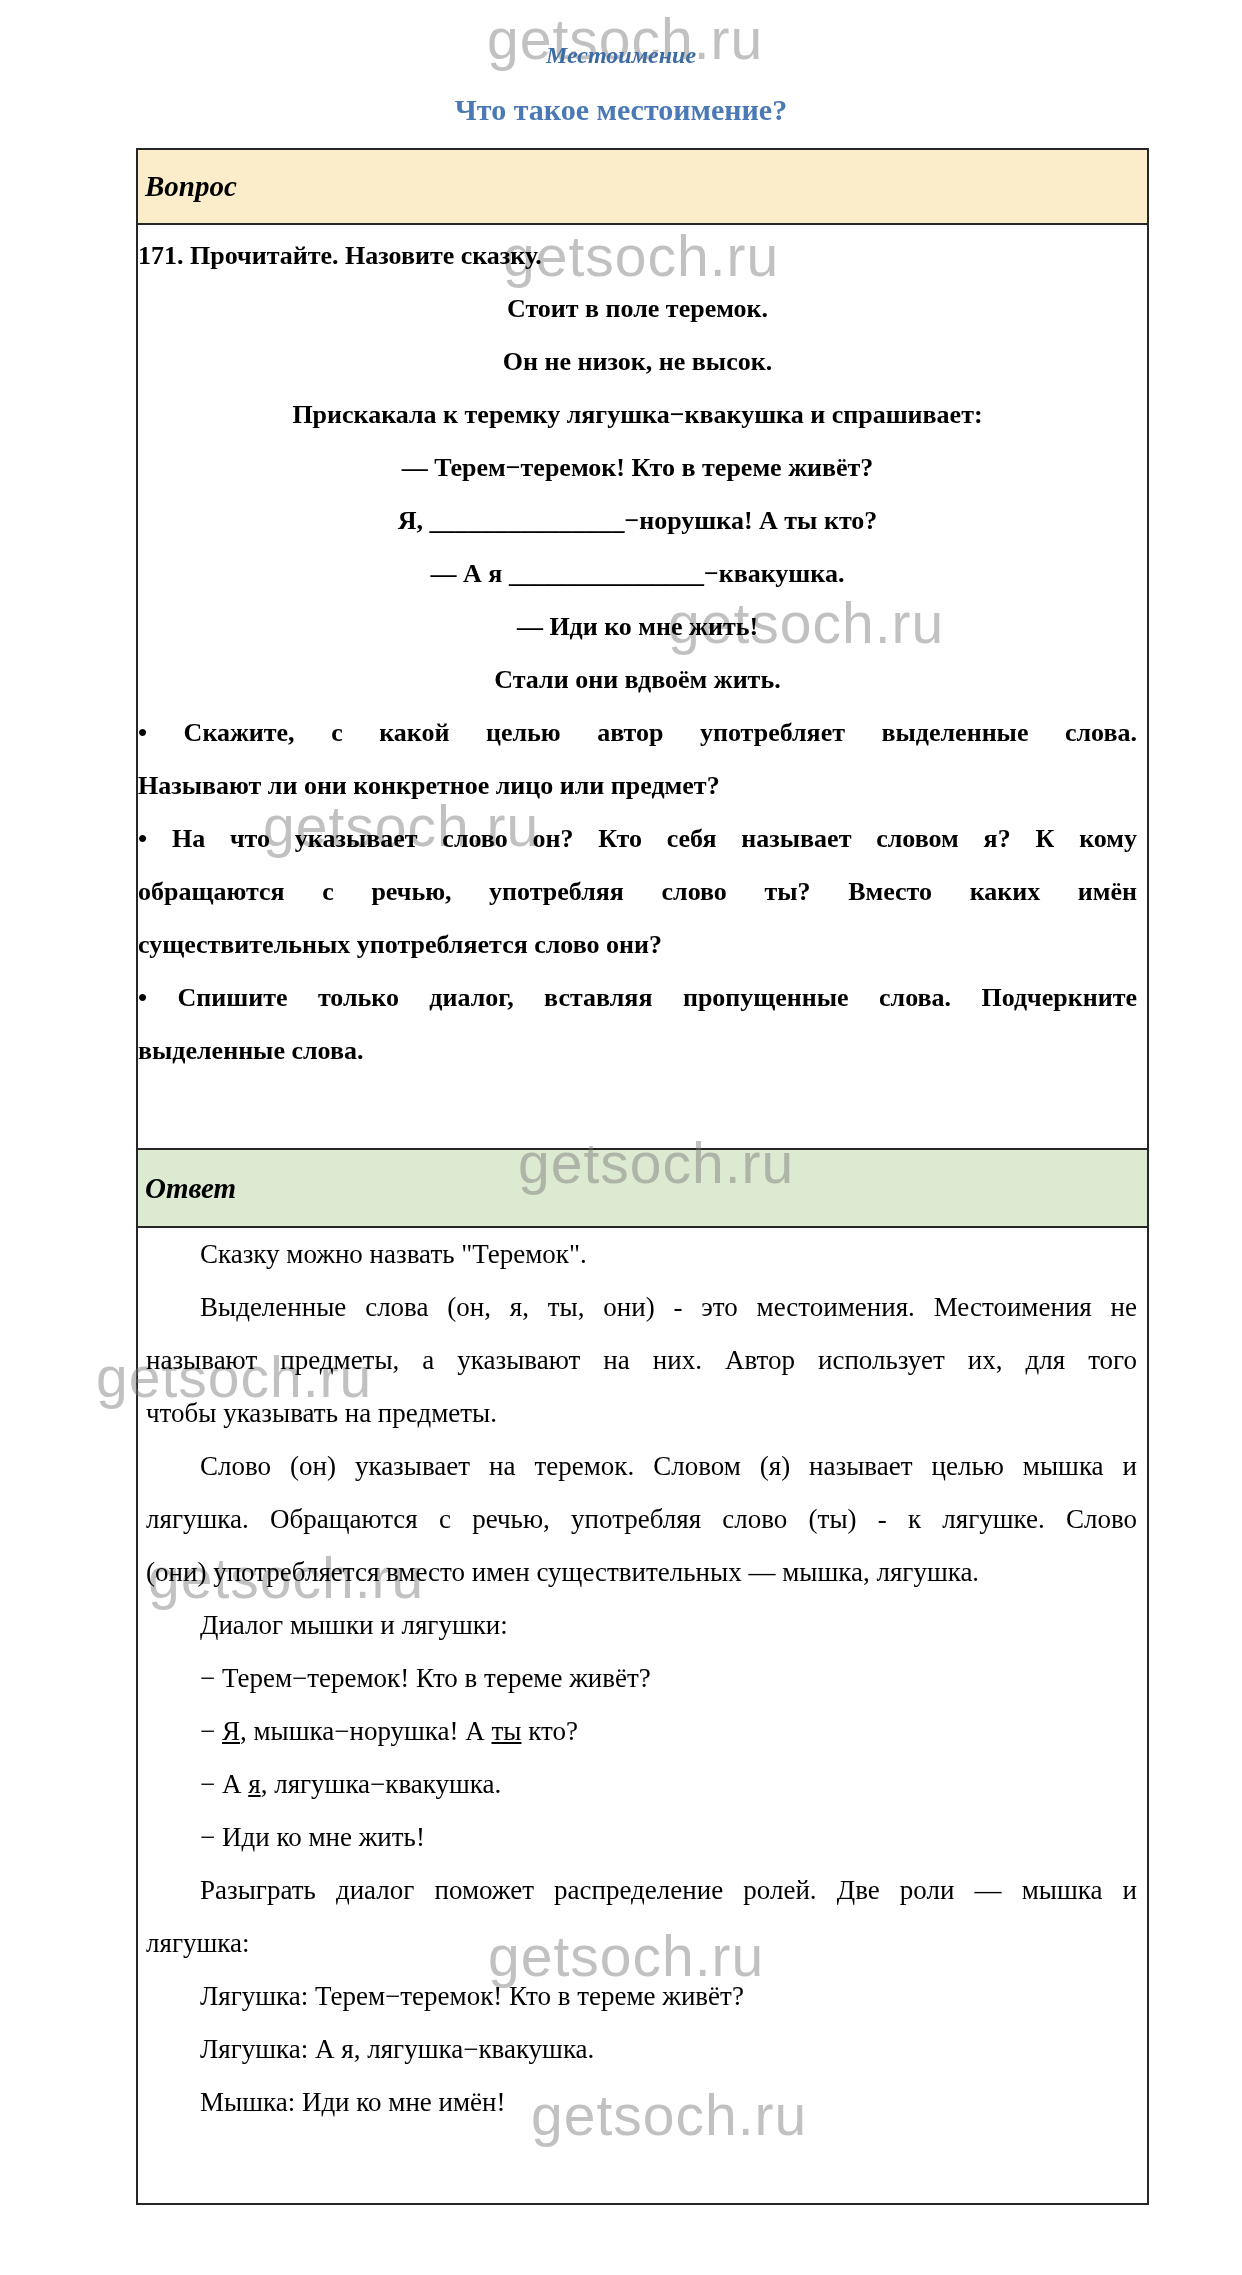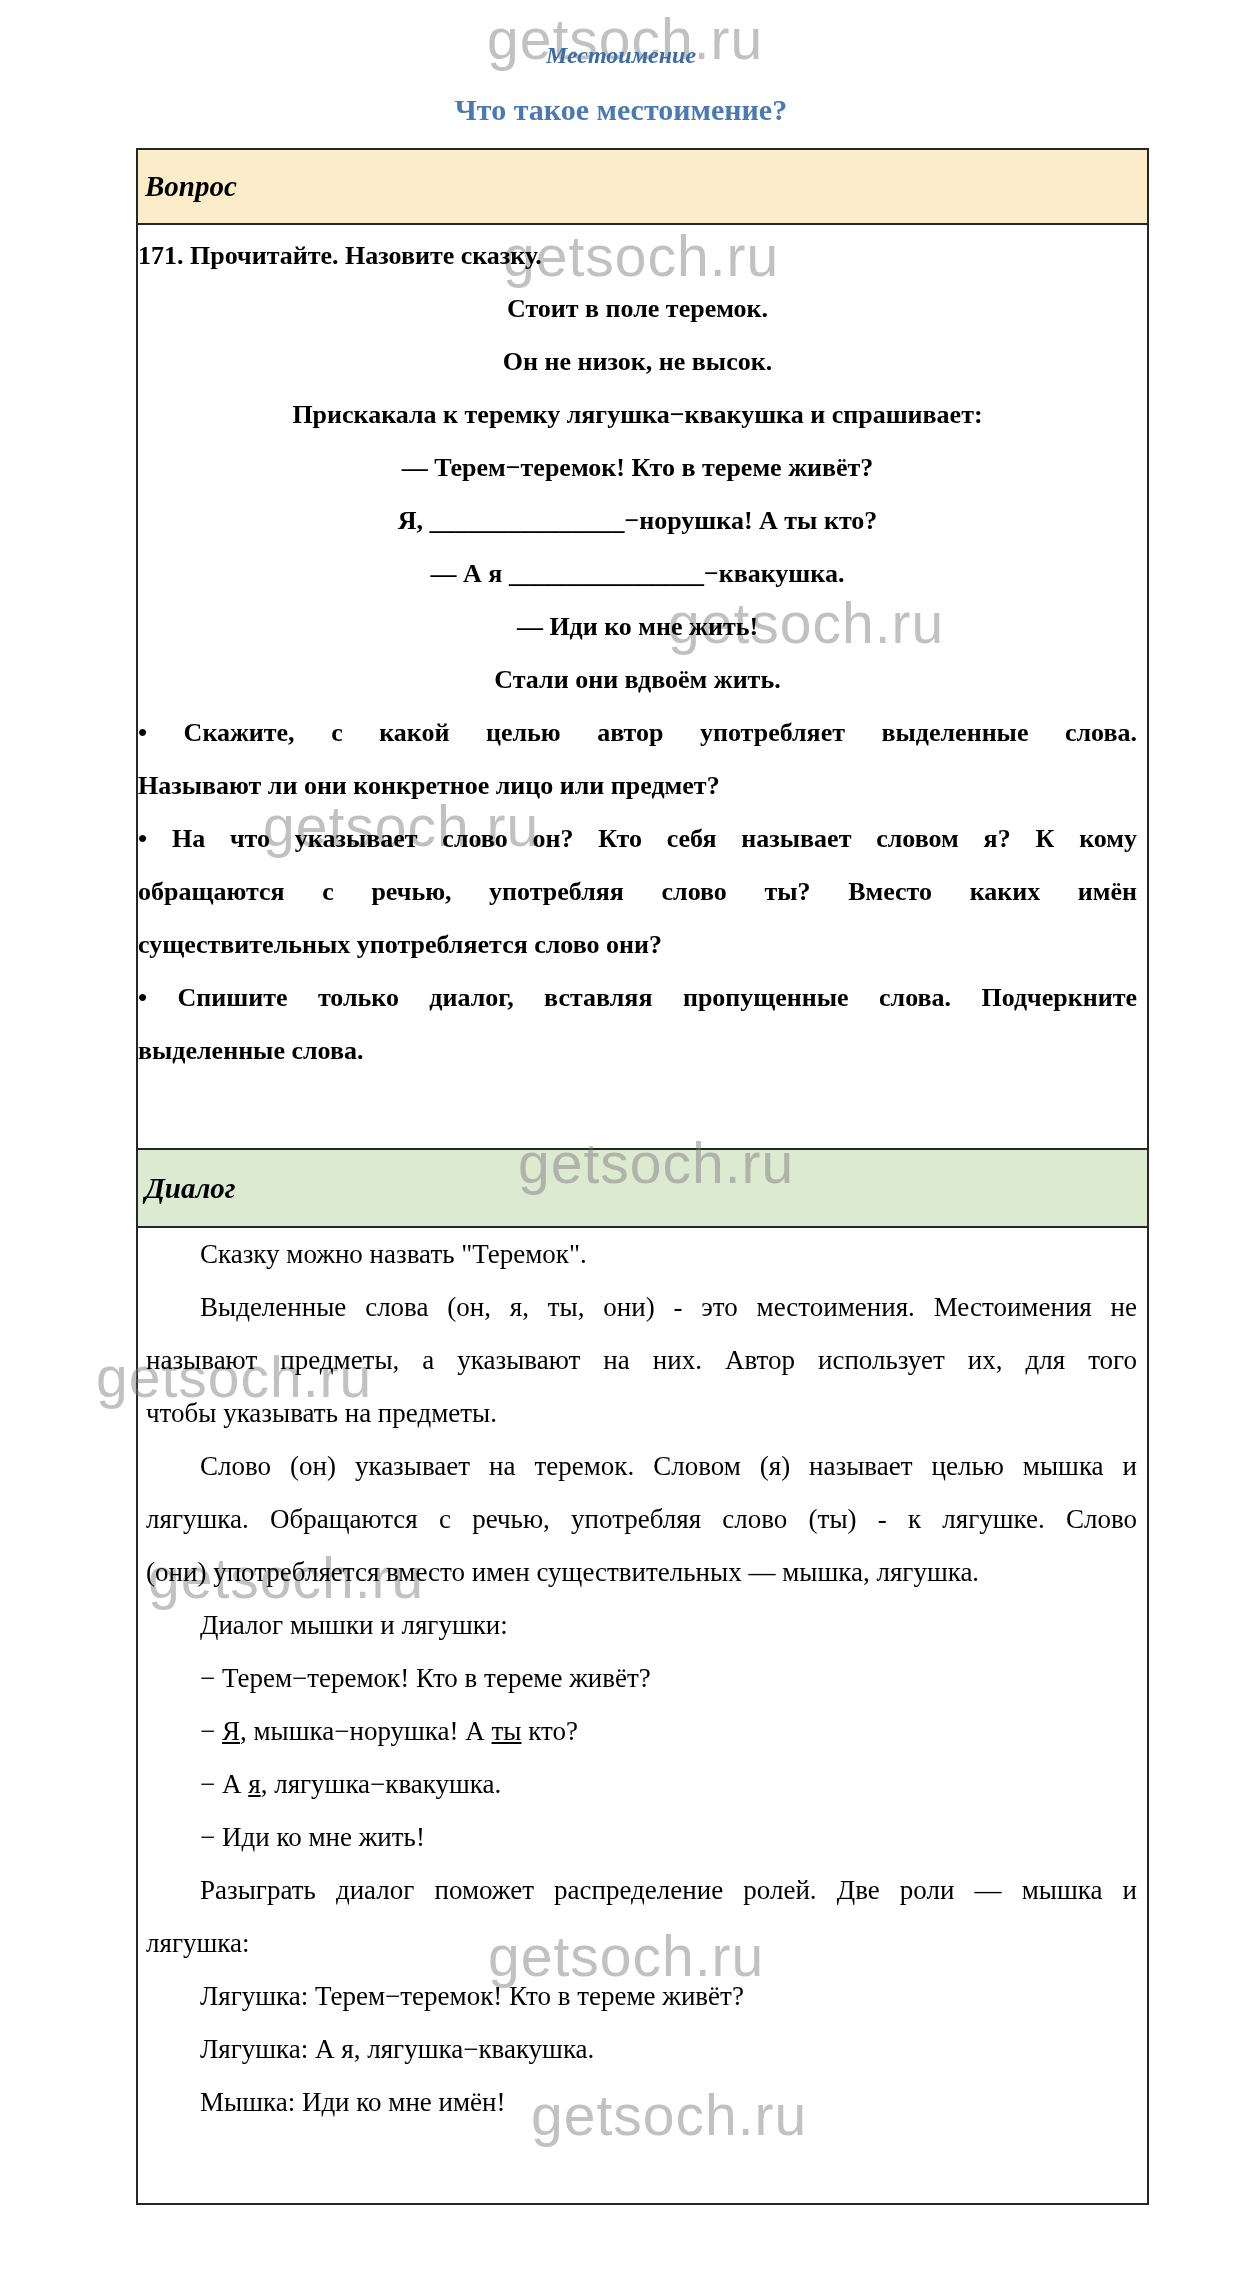--- a/index.html
+++ b/index.html
@@ -112,21 +112,21 @@
     <div class="lnw jl">•  Скажите, с какой целью автор употребляет выделенные слова.</div>
     <div class="lnw">Называют ли они конкретное лицо или предмет?</div>
     <div class="lnw jl">•  На что указывает слово он? Кто себя называет словом я? К кому</div>
     <div class="lnw jl">обращаются с речью, употребляя слово ты? Вместо каких имён</div>
     <div class="lnw">существительных употребляется слово они?</div>
     <div class="lnw jl">•  Спишите только диалог, вставляя пропущенные слова. Подчеркните</div>
     <div class="lnw">выделенные слова.</div>
   </div>
 
   <div class="sec-header a-header">
-    <span>Диалог</span>
+    <span>Ответ</span>
   </div>
 
   <div class="a-body">
     <div class="ln ind">Сказку можно назвать "Теремок".</div>
     <div class="lnw ind jl">Выделенные слова (он, я, ты, они) - это местоимения. Местоимения не</div>
     <div class="lnw jl">называют предметы, а указывают на них. Автор использует их, для того</div>
     <div class="lnw">чтобы указывать на предметы.</div>
     <div class="lnw ind jl">Слово (он) указывает на теремок. Словом (я) называет целью мышка и</div>
     <div class="lnw jl">лягушка. Обращаются с речью, употребляя слово (ты) - к лягушке. Слово</div>
     <div class="lnw">(они) употребляется вместо имен существительных — мышка, лягушка.</div>

